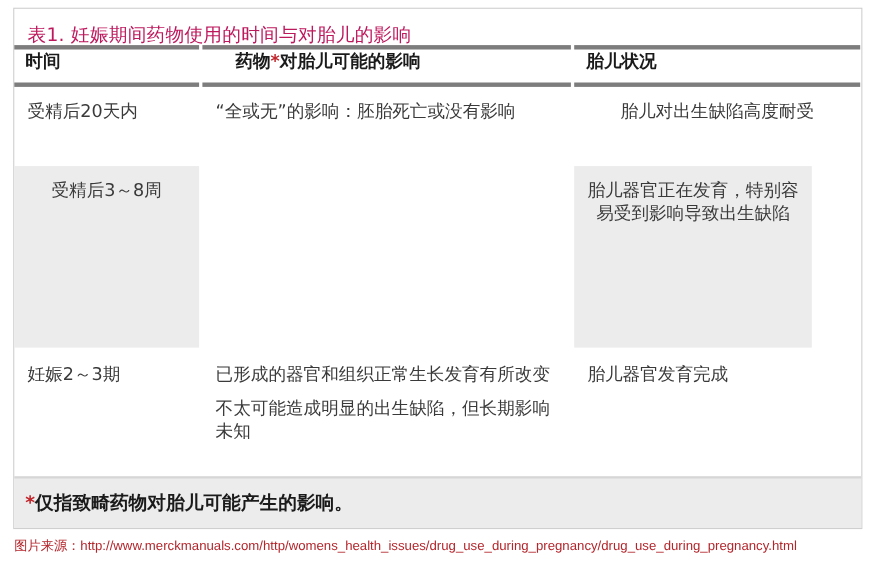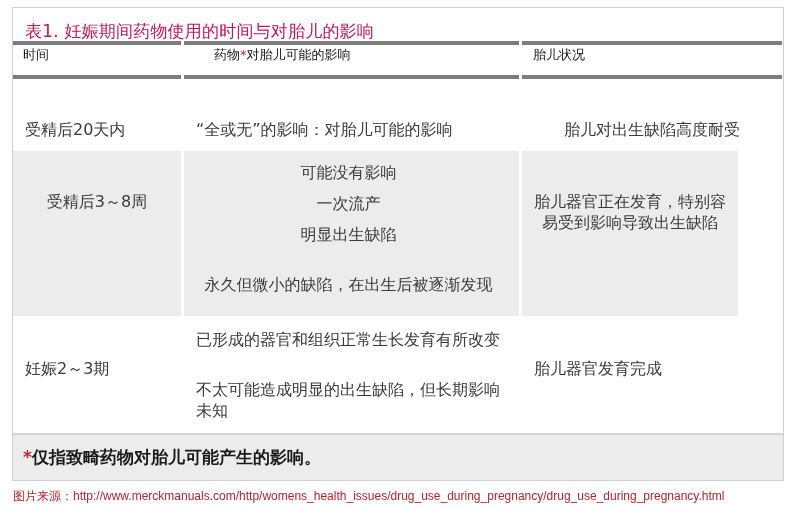--- a/index.html
+++ b/index.html
@@ -5,28 +5,28 @@
     html, body { margin: 0; padding: 0; background: #ffffff; }
     body { width: 798px; height: 511px; position: relative; overflow: hidden;
            font-family: "DejaVu Sans", "Liberation Sans", sans-serif; color: #333; }
     .frame { position: absolute; left: 12px; top: 7px; width: 772px; height: 474px;
              border: 1px solid #cfcfcf; background: #fff; box-sizing: border-box; }
     .title { position: absolute; left: 12px; top: 12px; font-size: 17px; color: #be185d;
              white-space: nowrap; letter-spacing: 0.2px; }
     .rule { position: absolute; height: 4px; background: #7d7d7d; }
     .rule.top { top: 33px; }
     .rule.bot { top: 67px; }
-    .hdr { position: absolute; top: 38px; font-size: 13px; font-weight: normal; color: #1a1a1a;
+    .hdr { position: absolute; top: 38px; font-size: 16px; font-weight: bold; color: #1a1a1a;
            white-space: nowrap; }
     .hdr .star { color: #c0272d; }
     .cell { position: absolute; box-sizing: border-box; padding: 11px 12px 0 12px;
             font-size: 16px; line-height: 21px; color: #3a3a3a; }
     .cell.gray { background: #ececec; text-align: center; }
     .cell p { margin: 0 0 10px 0; }
-    .cell p:last-child { margin-bottom: 0; margin-top: 29px; }
+    .cell p:last-child { margin-bottom: 0; }
     .foot { position: absolute; left: 0; top: 425px; width: 770px; height: 47px;
             background: #ececec; border-top: 2px solid #d6d6d6; box-sizing: border-box; padding-left: 31px; }
     .foot-text { position: absolute; left: 10px; top: 11px; font-size: 17px; font-weight: bold;
                  color: #1a1a1a; white-space: nowrap; }
     .foot-text .star { color: #c0272d; }
     .source { position: absolute; left: 13px; top: 488px; font-size: 12px; color: #b3262c;
               white-space: nowrap; font-family: "Liberation Sans", sans-serif; }
   </style>
 </head>
 <body>
@@ -42,34 +42,28 @@
   <div class="rule bot" style="left:509px;width:260px;"></div>
 
   <div class="hdr" style="left:10px;">时间</div>
   <div class="hdr" style="left:185px;margin-left:16px;"><span>药物</span><span class="star">*</span><span>对胎儿可能的影响</span></div>
   <div class="hdr" style="left:520px;">胎儿状况</div>
 
   <div class="cell" style="left:0;top:71px;width:168px;height:70px;">
     <p>受精后20天内</p>
   </div>
   <div class="cell" style="left:171px;top:71px;width:335px;height:70px;padding-right:30px;">
-    <p>“全或无”的影响：对胎儿可能的影响</p>
+    <p>“全或无”的影响：胚胎死亡或没有影响</p>
   </div>
   <div class="cell" style="left:509px;top:71px;width:260px;height:70px;text-align:center;">
     <p>胎儿对出生缺陷高度耐受</p>
   </div>
 
   <div class="cell gray" style="left:0;top:143px;width:168px;height:165px;">
     <p>受精后3～8周</p>
-  </div>
-  <div class="cell gray" style="left:171px;top:143px;width:335px;height:165px;padding-right:18px;">
-    <p>可能没有影响</p>
-    <p>一次流产</p>
-    <p>明显出生缺陷</p>
-    <p>永久但微小的缺陷，在出生后被逐渐发现</p>
   </div>
   <div class="cell gray" style="left:509px;top:143px;width:216px;height:165px;">
     <p>胎儿器官正在发育，特别容易受到影响导致出生缺陷</p>
   </div>
 
   <div class="cell" style="left:0;top:310px;width:168px;height:113px;">
     <p>妊娠2～3期</p>
   </div>
   <div class="cell" style="left:171px;top:310px;width:335px;height:113px;padding-right:18px;">
     <p>已形成的器官和组织正常生长发育有所改变</p>

